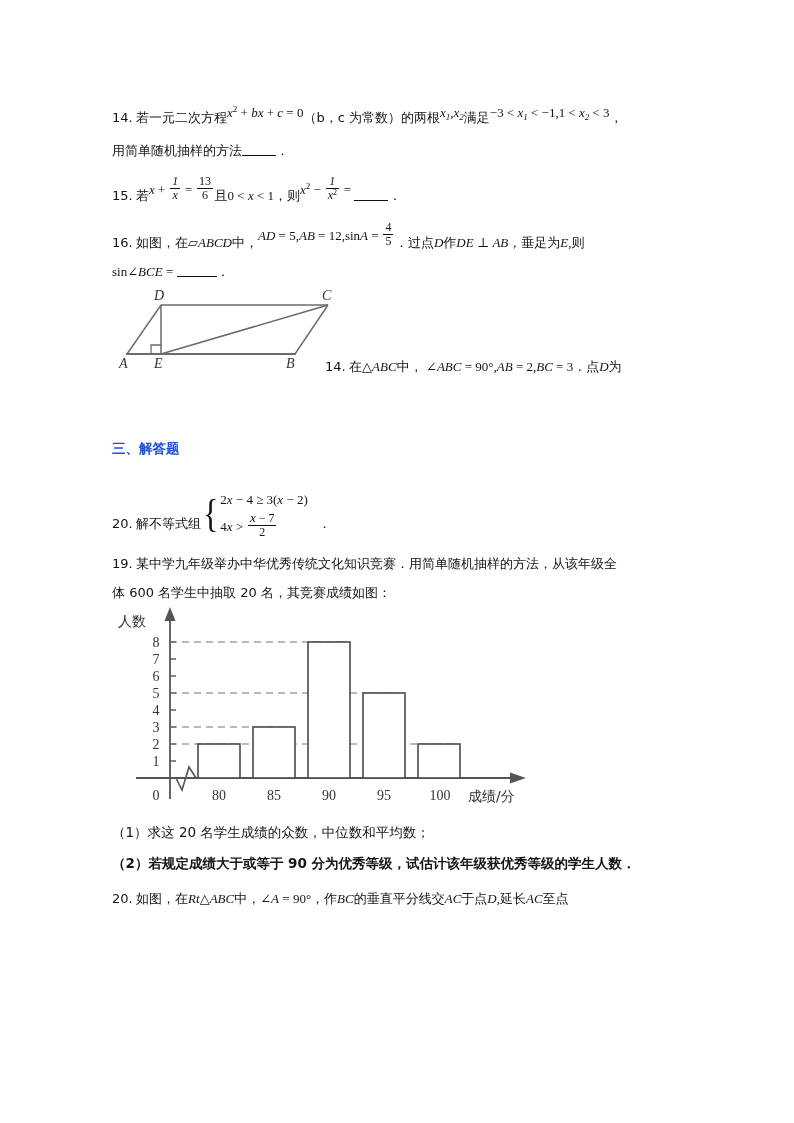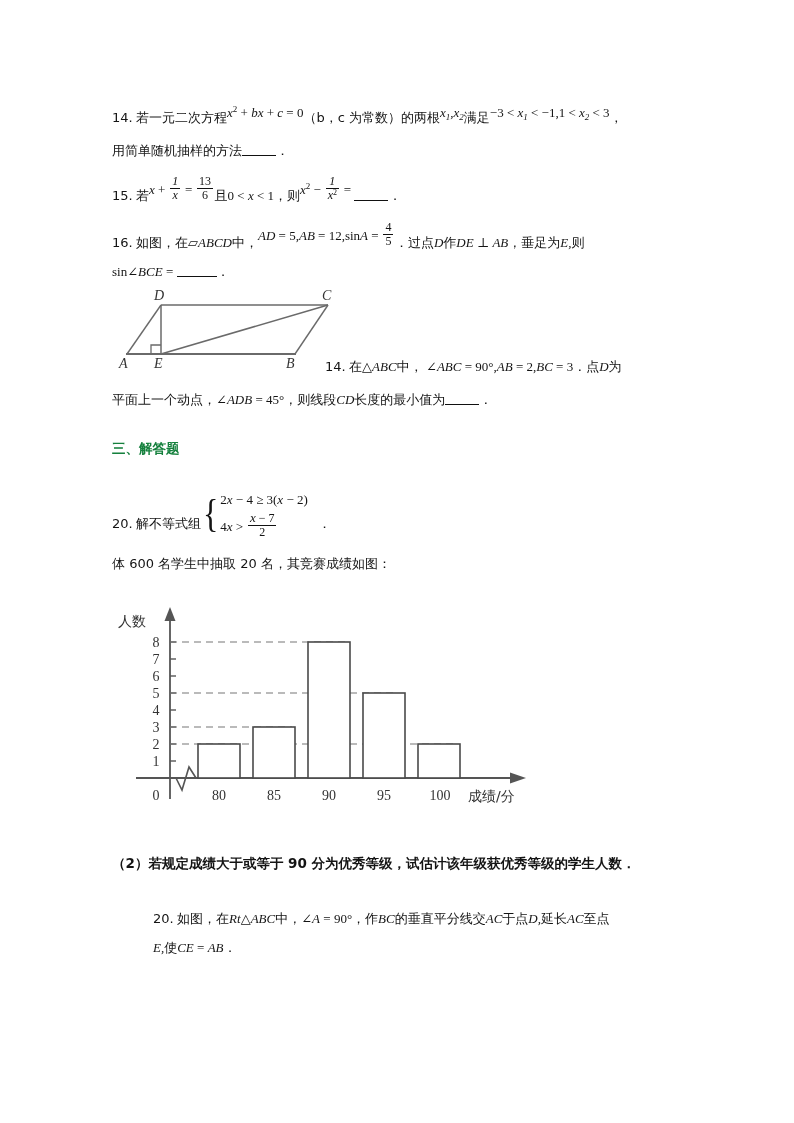--- a/index.html
+++ b/index.html
@@ -56,21 +56,21 @@
   }
   .frac .num { display: block; padding: 0 2px; }
   .frac .den { display: block; border-top: 1.05px solid #111; padding: 0 2px; }
   .frac.it .num, .frac.it .den { font-style: italic; }
   .heading {
     position: absolute;
     left: 112px;
     font-family: "DejaVu Sans", "Liberation Sans", sans-serif;
     font-weight: bold;
     font-size: 13.5px;
-    color: #15803d;
+    color: #1d4ed8;
   }
   
   #fig-parallelogram { position: absolute; left: 118px; top: 288px; width: 230px; height: 82px; }
   
   #fig-histogram { position: absolute; left: 114px; top: 604px; width: 430px; height: 218px; text-align: right; }
   .chart-svg { display: block; }
   .axis-label-cn {
     font-family: "DejaVu Sans", "Liberation Sans", sans-serif;
     font-size: 14px;
     fill: #333;
@@ -154,42 +154,41 @@
       <text x="204" y="12" class="tick-num" font-style="italic" font-size="13">C</text>
     </svg>
   </div>
 
   <div class="q" style="top:352px; left:325px; width:370px;">
     <span class="ln">
       <span class="cn">14.</span>
       <span class="cn">在</span><span class="mn">△<span class="mi">ABC</span></span><span class="cn">中，</span>&nbsp;<span class="mn">∠<span class="mi">ABC</span> = 90°,<span class="mi">AB</span> = 2,<span class="mi">BC</span> = 3</span><span class="cn">．点</span><span class="mi">D</span><span class="cn">为</span>
     </span>
   </div>
-  <div class="q" style="top:385px;">
-    <span class="ln">
-      <span class="cn">平面上一个动点，</span><span class="mn">∠<span class="mi">ADB</span> = 45°</span><span class="cn">，</span><span class="cn">则线段</span><span class="mi">CD</span><span class="cn">长度的最小值为</span><span class="blank"></span><span class="cn">．</span>
-    </span>
-  </div>
 
   <div class="heading" style="top:440px;">三、解答题</div>
 
   <div class="q" style="top:500px;">
     <span class="ln">
       <span class="cn">20.</span>
       <span class="cn">解不等式组</span><span class="brace-sys">
           <span class="brace-glyph">{</span>
           <span class="sys-rows">
             <span class="sys-row"><span class="mn">2</span><span class="mi">x</span><span class="mn"> − 4 ≥ 3</span><span class="mn">(</span><span class="mi">x</span><span class="mn"> − 2)</span></span>
             <span class="sys-row"><span class="mn">4</span><span class="mi">x</span><span class="mn"> &gt; </span><span class="frac"><span class="num"><span class="mi">x</span> − 7</span><span class="den">2</span></span></span>
           </span>
         </span>&nbsp;&nbsp;&nbsp;<span class="cn">．</span>
     </span>
   </div>
 
   <div class="q" style="top:549px;">
+    <span class="ln">
+      <span class="cn">19.</span>
+      <span class="cn">某中学九年级举办中华优秀传统文化知识竞赛．用简单随机抽样的方法，从该年级全</span>
+    </span>
     <span class="ln">
       <span class="cn">体 600 名学生中抽取 20 名，其竞赛成绩如图：</span>
     </span>
   </div>
 
   <div id="fig-histogram">
     <svg width="430" height="218" viewBox="0 0 430 218" class="chart-svg">
 
       <text x="4" y="22" class="axis-label-cn">人数</text>
 
@@ -251,25 +250,23 @@
         <text x="160" y="196" class="tick-num" text-anchor="middle">85</text>
         <text x="215" y="196" class="tick-num" text-anchor="middle">90</text>
         <text x="270" y="196" class="tick-num" text-anchor="middle">95</text>
         <text x="326" y="196" class="tick-num" text-anchor="middle">100</text>
       </g>
 
       <text x="354" y="197" class="axis-label-cn">成绩/分</text>
     </svg>
   </div>
 
+  <div class="sub-q cn" style="top:824px;">（1）求这 20 名学生成绩的众数，中位数和平均数；</div>
   <div class="sub-q cn" style="top:855px;font-weight:bold;">（2）若规定成绩大于或等于 90 分为优秀等级，试估计该年级获优秀等级的学生人数．</div>
 
-  <div class="q" style="top:904px;margin-left:41px;">
+  <div class="q" style="top:884px;">
     <span class="ln">
       <span class="cn">20.</span>
       <span class="cn">如图，在</span><span class="mn"><span class="mi">Rt</span>△<span class="mi">ABC</span></span><span class="cn">中，</span><span class="mn">∠<span class="mi">A</span> = 90°</span><span class="cn">，</span><span class="cn">作</span><span class="mi">BC</span><span class="cn">的垂直平分线交</span><span class="mi">AC</span><span class="cn">于点</span><span class="mi">D,</span><span class="cn">延长</span><span class="mi">AC</span><span class="cn">至点</span>
     </span>
-    <span class="ln">
-      <span class="mi">E,</span><span class="cn">使</span><span class="mn"><span class="mi">CE</span> = <span class="mi">AB</span></span><span class="cn">．</span>
-    </span>
   </div>
 
 </div>
 
 </body></html>

